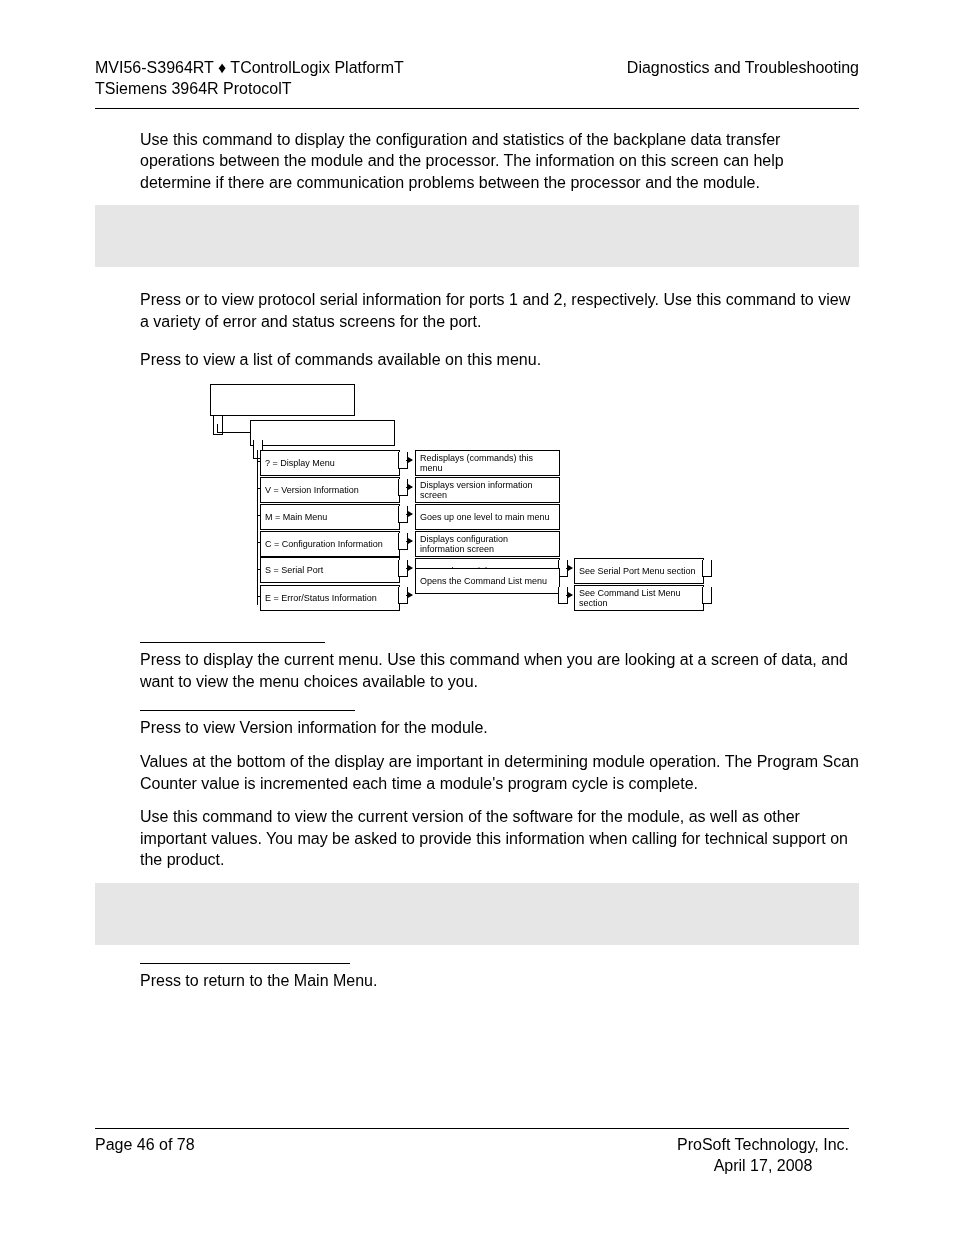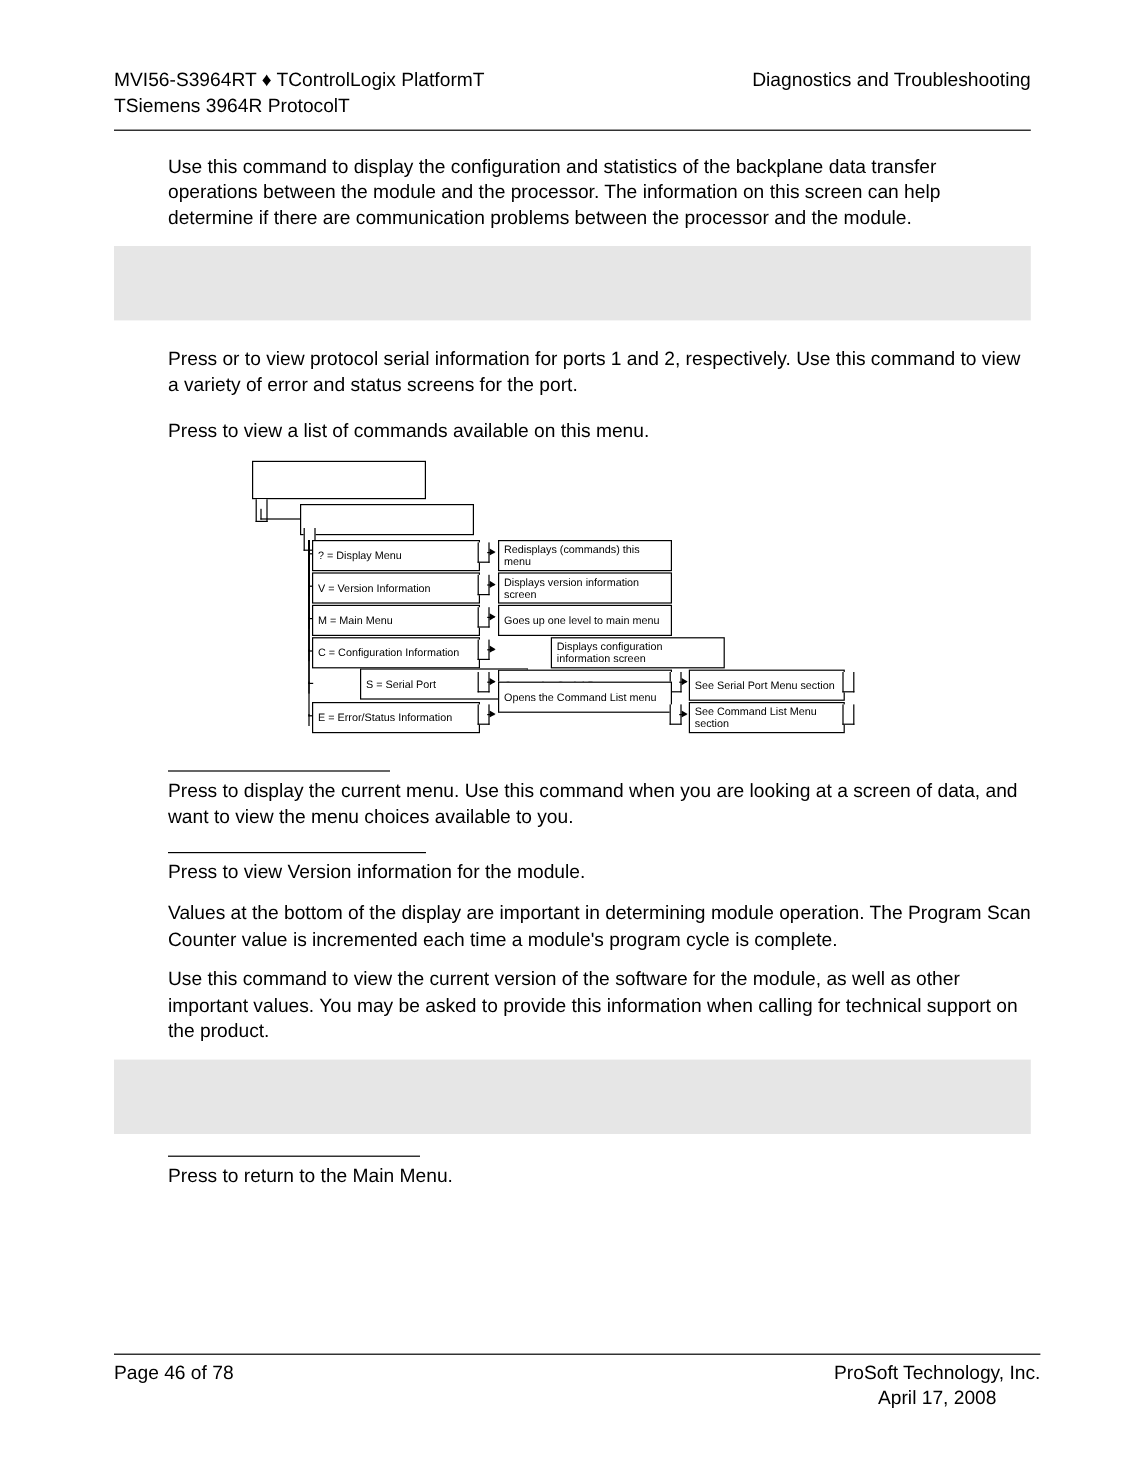--- a/index.html
+++ b/index.html
@@ -45,21 +45,21 @@
   }
   .sub-rule {
     border-top: 1.5px solid #000;
     margin: 18px 0 6px 0;
   }
   .w1 { width: 185px; }
   .w2 { width: 215px; }
   .w3 { width: 210px; }
   .footer {
     position: absolute;
-    left: 95px; right: 87px; bottom: 58px;
+    left: 95px; right: 105px; bottom: 58px;
     border-top: 1.5px solid #000;
     padding-top: 6px;
     display: flex;
     justify-content: space-between;
     line-height: 1.3;
     gap: 41px;
   }
 
   
   .diagram {
@@ -154,24 +154,24 @@
         <div class="elbow" style="left: 47px; top: 130px; width: 3px; height: 1px;"></div>
         <div class="dbox" style="left: 50px; top: 120px; width: 140px; height: 20px;">M = Main Menu</div>
         <div class="tab" style="left: 188px; top: 122px; height: 16px;"></div>
         <div class="arrow" style="left: 196px; top: 130px; width: 6px;"></div>
         <div class="dbox" style="left: 205px; top: 120px; width: 145px; height: 20px;">Goes up one level to main menu</div>
         <div class="elbow" style="left: 47px; top: 66px; width: 3px; height: 101px; border-bottom: none;"></div>
         <div class="elbow" style="left: 47px; top: 157px; width: 3px; height: 1px;"></div>
         <div class="dbox" style="left: 50px; top: 147px; width: 140px; height: 20px;">C = Configuration Information</div>
         <div class="tab" style="left: 188px; top: 149px; height: 16px;"></div>
         <div class="arrow" style="left: 196px; top: 157px; width: 6px;"></div>
-        <div class="dbox" style="left: 205px; top: 147px; width: 145px; height: 20px; margin-left: 44px;">Displays configuration information screen</div>
+        <div class="dbox" style="left: 205px; top: 147px; width: 145px; height: 20px;">Displays configuration information screen</div>
         <div class="elbow" style="left: 47px; top: 66px; width: 3px; height: 128px; border-bottom: none;"></div>
         <div class="elbow" style="left: 47px; top: 184px; width: 3px; height: 1px;"></div>
-        <div class="dbox" style="left: 50px; top: 173px; width: 140px; height: 20px; margin-left: 40px;">S = Serial Port</div>
+        <div class="dbox" style="left: 50px; top: 173px; width: 140px; height: 20px;">S = Serial Port</div>
         <div class="tab" style="left: 188px; top: 176px; height: 16px;"></div>
         <div class="arrow" style="left: 196px; top: 184px; width: 6px;"></div>
         <div class="dbox" style="left: 205px; top: 174px; width: 145px; height: 20px;">Opens the Serial Port menu</div>
         <div class="tab" style="left: 348px; top: 176px; height: 16px;"></div>
         <div class="arrow" style="left: 356px; top: 184px; width: 6px;"></div>
         <div class="dbox" style="left: 364px; top: 174px; width: 130px; height: 20px;">See Serial Port Menu section</div>
         <div class="tab" style="left: 492px; top: 176px; height: 16px;"></div>
         <div class="elbow" style="left: 47px; top: 66px; width: 3px; height: 155px; border-bottom: none;"></div>
         <div class="elbow" style="left: 47px; top: 211px; width: 3px; height: 1px;"></div>
         <div class="dbox" style="left: 50px; top: 201px; width: 140px; height: 20px;">E = Error/Status Information</div>

